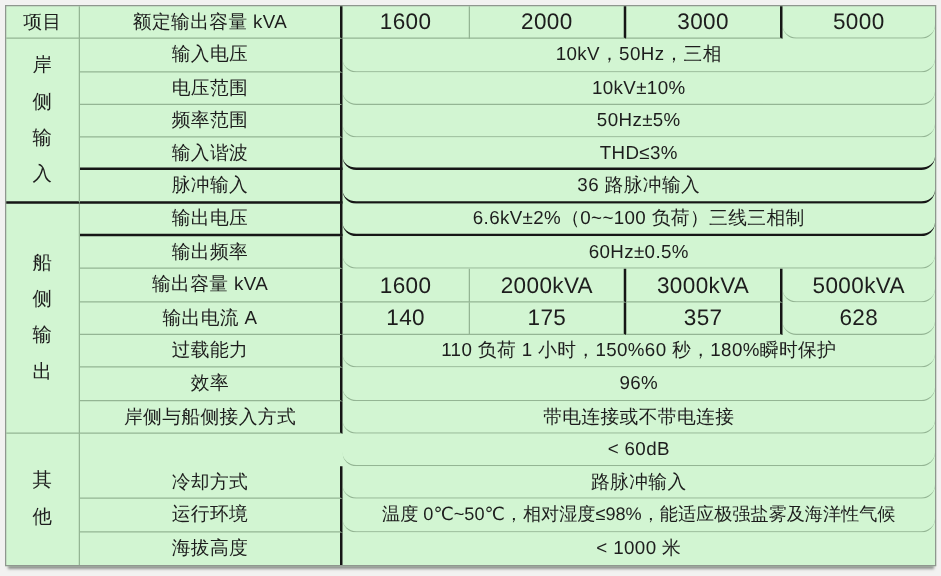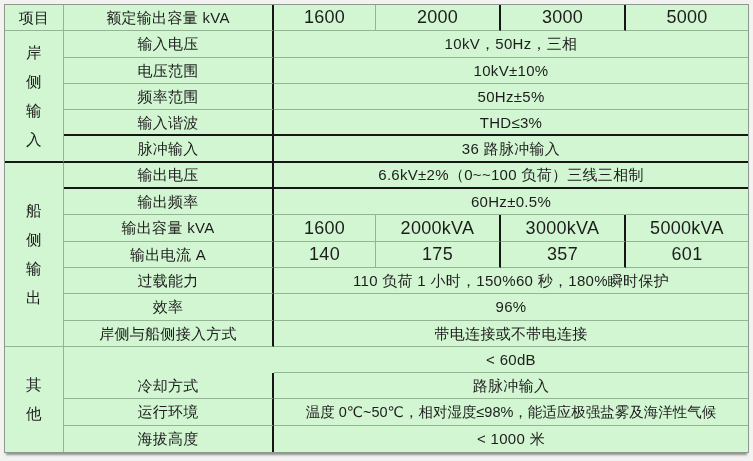--- a/index.html
+++ b/index.html
@@ -19,21 +19,21 @@
     box-shadow:0 4px 2px -2px rgba(110,115,110,.75);
     box-sizing:border-box;
   }
   .c{
     display:flex;align-items:center;justify-content:center;
     border-right:1px solid #94b594;border-bottom:1px solid #94b594;
     font-size:15px;line-height:1.15;text-align:center;
     overflow:hidden;padding:12px 3px;box-sizing:border-box;
     letter-spacing:.3px;
   }
-  .noR{border-right:none;}
+  .noR{border-right:none;border-radius:11px;}
   .noB{border-bottom:none;}
   .dR{border-right:2px solid #161616;}
   .dB{border-bottom:2px solid #161616;}
   .vert{
     white-space:pre-line;line-height:29px;font-size:15.5px;
   }
   .num{font-size:18px;}
   .small{font-size:14.5px;letter-spacing:0;}
 </style>
 </head>
@@ -82,21 +82,21 @@
   <div class="c dR" style="grid-area:9/2/10/3">输出容量 kVA</div>
   <div class="c num" style="grid-area:9/3/10/4">1600</div>
   <div class="c num dR" style="grid-area:9/4/10/5">2000kVA</div>
   <div class="c num dR" style="grid-area:9/5/10/6">3000kVA</div>
   <div class="c num noR" style="grid-area:9/6/10/7">5000kVA</div>
 
   <div class="c dR" style="grid-area:10/2/11/3">输出电流 A</div>
   <div class="c num" style="grid-area:10/3/11/4">140</div>
   <div class="c num dR" style="grid-area:10/4/11/5">175</div>
   <div class="c num dR" style="grid-area:10/5/11/6">357</div>
-  <div class="c num noR" style="grid-area:10/6/11/7">601</div>
+  <div class="c num noR" style="grid-area:10/6/11/7">628</div>
 
   <div class="c dR" style="grid-area:11/2/12/3">过载能力</div>
   <div class="c noR" style="grid-area:11/3/12/7">110 负荷 1 小时，150%60 秒，180%瞬时保护</div>
 
   <div class="c dR" style="grid-area:12/2/13/3">效率</div>
   <div class="c noR" style="grid-area:12/3/13/7">96%</div>
 
   <div class="c dR" style="grid-area:13/2/14/3">岸侧与船侧接入方式</div>
   <div class="c noR" style="grid-area:13/3/14/7">带电连接或不带电连接</div>
 

